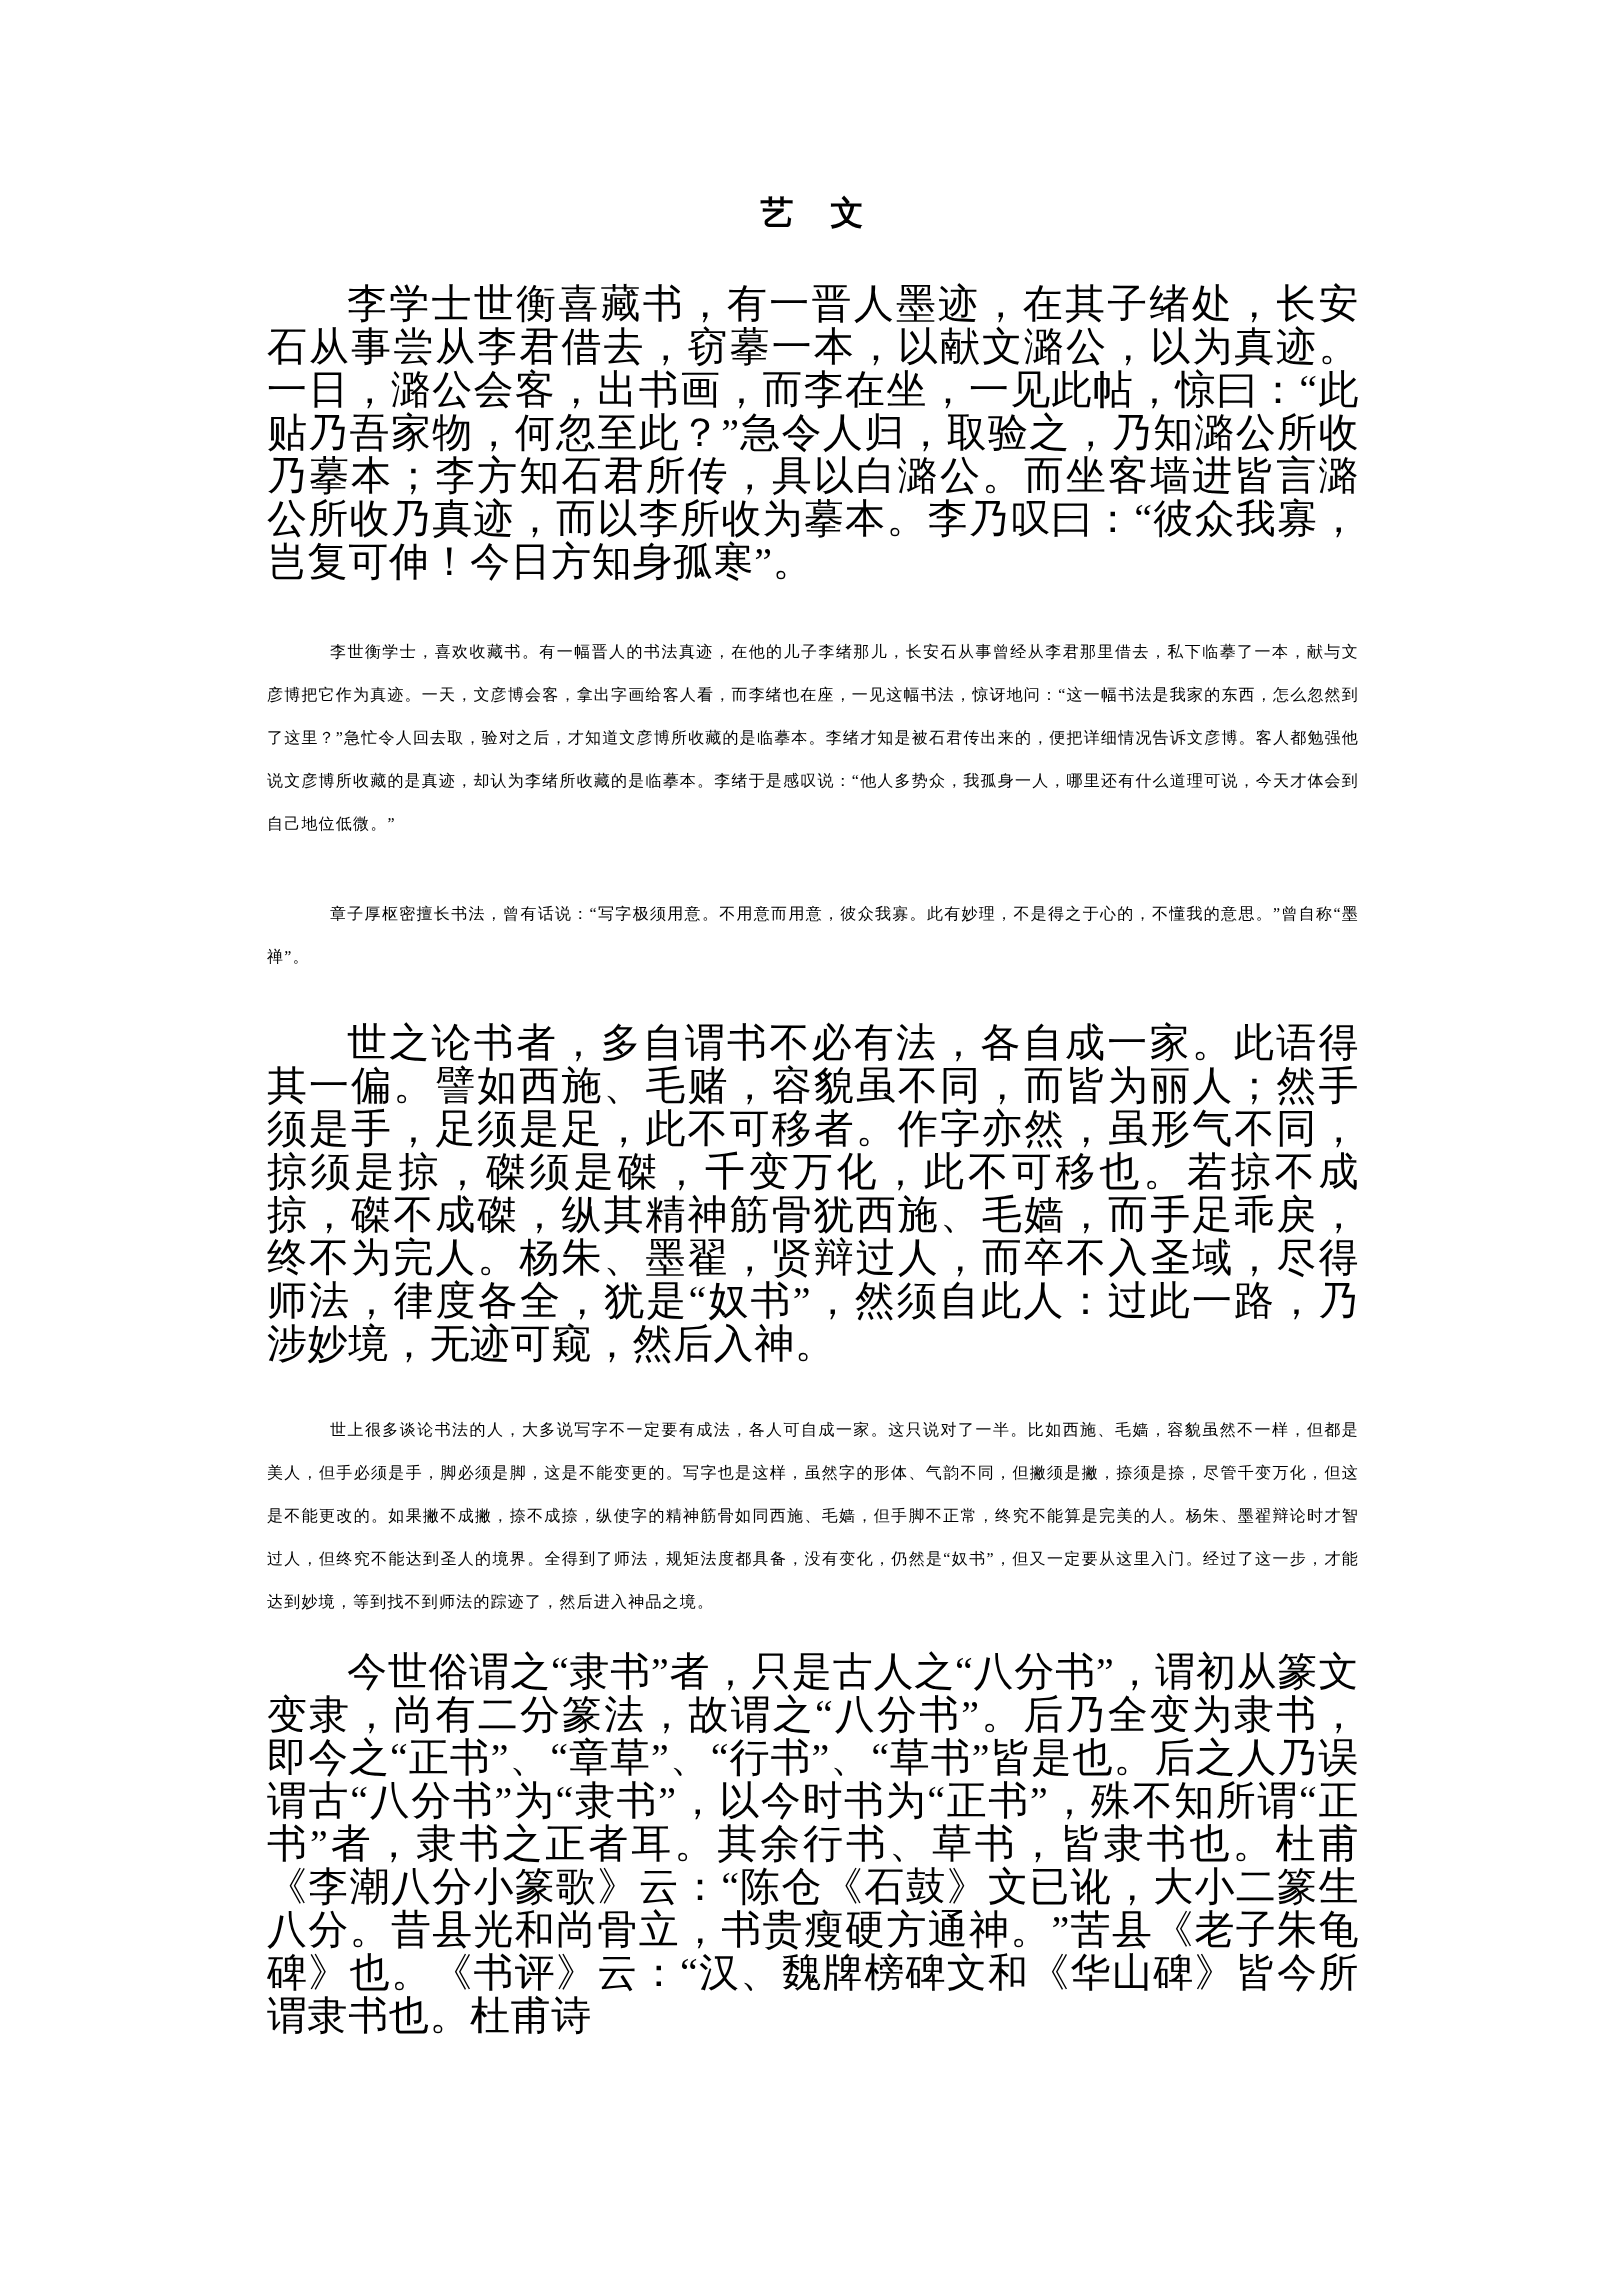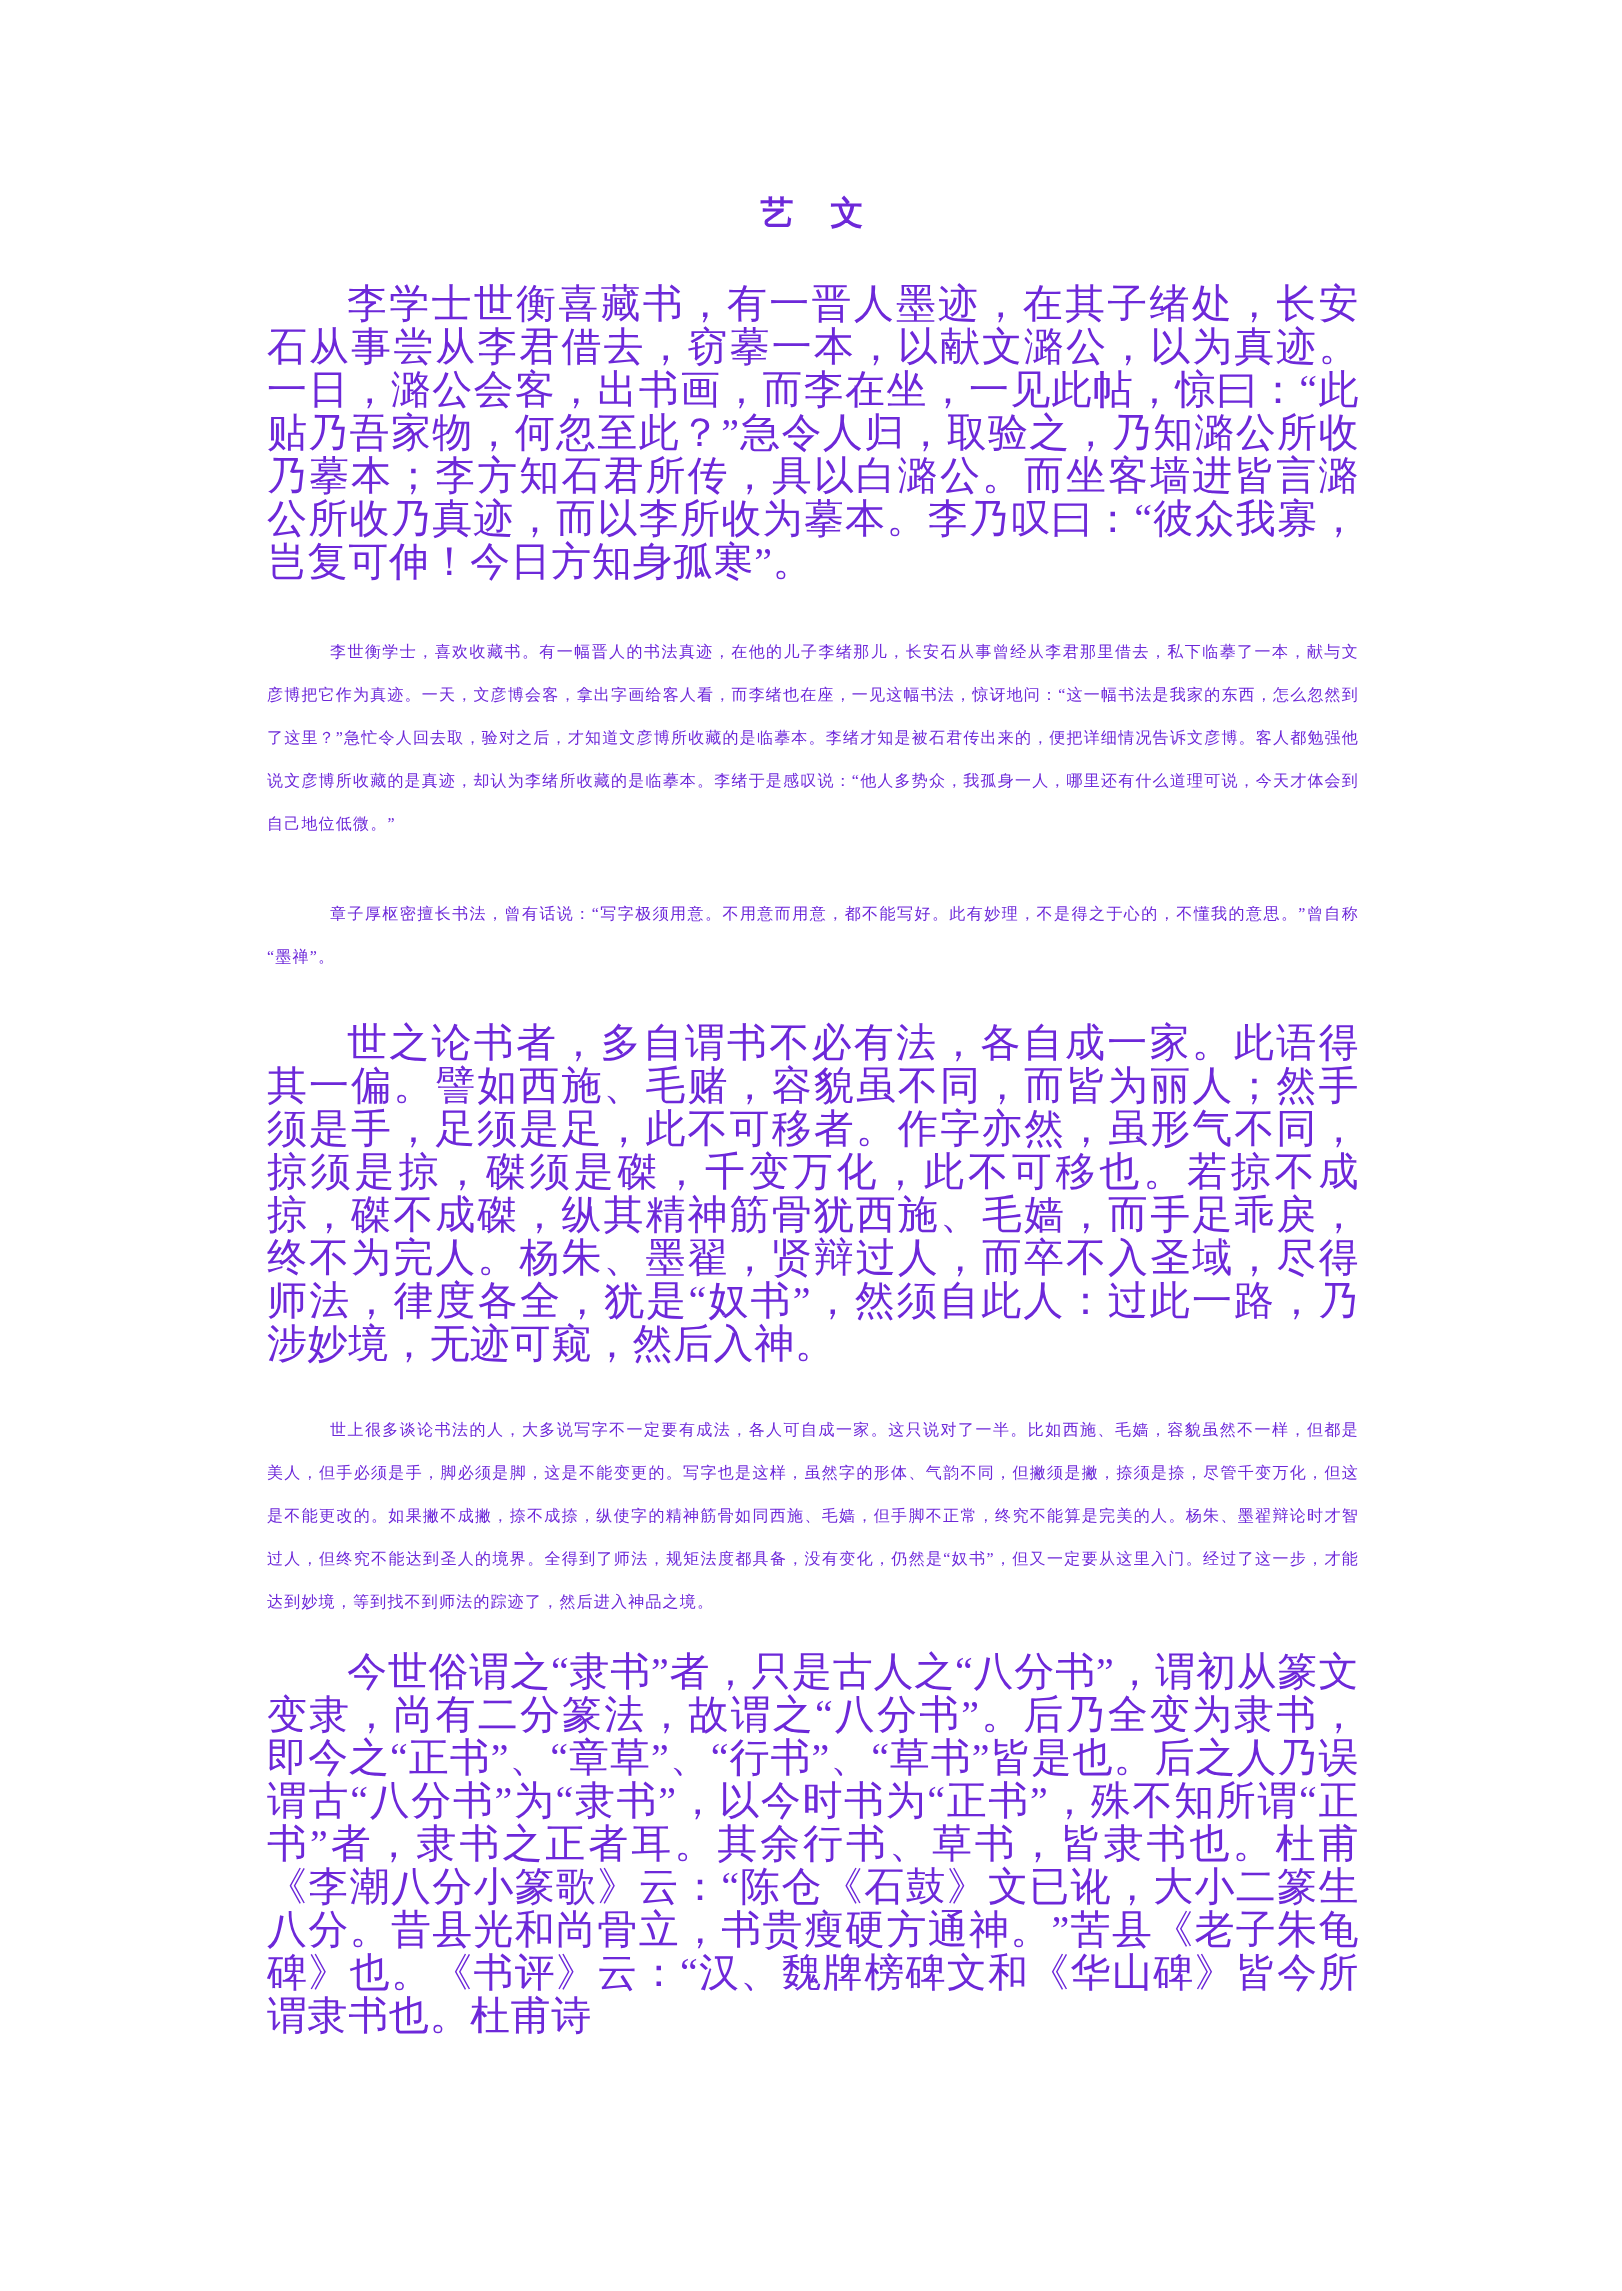--- a/index.html
+++ b/index.html
@@ -1,21 +1,21 @@
 <!DOCTYPE html>
 <html lang="zh"><head>
 <meta charset="utf-8">
 <style>
   html,body{margin:0;padding:0;}
   .page{
     position:relative;
     width:1622px;
     height:2292px;
     background:#ffffff;
-    color:#6d28d9;
+    color:#000000;
     font-family:"Liberation Serif","DejaVu Serif",serif;
     box-sizing:border-box;
     padding:192px 263px 16px 267px;
     overflow:hidden;
   }
   .doc-title{
     margin:0 0 47px 0;
     font-size:33px;
     font-weight:bold;
     line-height:43px;
@@ -46,20 +46,20 @@
 </style>
 </head>
 <body>
 
 <div class="page">
   <h1 class="doc-title">艺　文</h1>
 
   <p class="para orig g48">李学士世衡喜藏书，有一晋人墨迹，在其子绪处，长安石从事尝从李君借去，窃摹一本，以献文潞公，以为真迹。一日，潞公会客，出书画，而李在坐，一见此帖，惊曰：“此贴乃吾家物，何忽至此？”急令人归，取验之，乃知潞公所收乃摹本；李方知石君所传，具以白潞公。而坐客墙进皆言潞公所收乃真迹，而以李所收为摹本。李乃叹曰：“彼众我寡，岂复可伸！今日方知身孤寒”。</p>
   <p class="para trans g48">李世衡学士，喜欢收藏书。有一幅晋人的书法真迹，在他的儿子李绪那儿，长安石从事曾经从李君那里借去，私下临摹了一本，献与文彦博把它作为真迹。一天，文彦博会客，拿出字画给客人看，而李绪也在座，一见这幅书法，惊讶地问：“这一幅书法是我家的东西，怎么忽然到了这里？”急忙令人回去取，验对之后，才知道文彦博所收藏的是临摹本。李绪才知是被石君传出来的，便把详细情况告诉文彦博。客人都勉强他说文彦博所收藏的是真迹，却认为李绪所收藏的是临摹本。李绪于是感叹说：“他人多势众，我孤身一人，哪里还有什么道理可说，今天才体会到自己地位低微。”</p>
 
-  <p class="para trans g44">章子厚枢密擅长书法，曾有话说：“写字极须用意。不用意而用意，都不能写好。此有妙理，不是得之于心的，不懂我的意思。”曾自称“墨禅”。</p>
+  <p class="para trans g44">章子厚枢密擅长书法，曾有话说：“写字极须用意。不用意而用意，彼众我寡。此有妙理，不是得之于心的，不懂我的意思。”曾自称“墨禅”。</p>
 
   <p class="para orig g44">世之论书者，多自谓书不必有法，各自成一家。此语得其一偏。譬如西施、毛赌，容貌虽不同，而皆为丽人；然手须是手，足须是足，此不可移者。作字亦然，虽形气不同，掠须是掠，磔须是磔，千变万化，此不可移也。若掠不成掠，磔不成磔，纵其精神筋骨犹西施、毛嫱，而手足乖戾，终不为完人。杨朱、墨翟，贤辩过人，而卒不入圣域，尽得师法，律度各全，犹是“奴书”，然须自此人：过此一路，乃涉妙境，无迹可窥，然后入神。</p>
   <p class="para trans g28">世上很多谈论书法的人，大多说写字不一定要有成法，各人可自成一家。这只说对了一半。比如西施、毛嫱，容貌虽然不一样，但都是美人，但手必须是手，脚必须是脚，这是不能变更的。写字也是这样，虽然字的形体、气韵不同，但撇须是撇，捺须是捺，尽管千变万化，但这是不能更改的。如果撇不成撇，捺不成捺，纵使字的精神筋骨如同西施、毛嫱，但手脚不正常，终究不能算是完美的人。杨朱、墨翟辩论时才智过人，但终究不能达到圣人的境界。全得到了师法，规矩法度都具备，没有变化，仍然是“奴书”，但又一定要从这里入门。经过了这一步，才能达到妙境，等到找不到师法的踪迹了，然后进入神品之境。</p>
 
   <p class="para orig g0">今世俗谓之“隶书”者，只是古人之“八分书”，谓初从篆文变隶，尚有二分篆法，故谓之“八分书”。后乃全变为隶书，即今之“正书”、“章草”、“行书”、“草书”皆是也。后之人乃误谓古“八分书”为“隶书”，以今时书为“正书”，殊不知所谓“正书”者，隶书之正者耳。其余行书、草书，皆隶书也。杜甫《李潮八分小篆歌》云：“陈仓《石鼓》文已讹，大小二篆生八分。昔县光和尚骨立，书贵瘦硬方通神。”苦县《老子朱龟碑》也。《书评》云：“汉、魏牌榜碑文和《华山碑》皆今所谓隶书也。杜甫诗</p>
 </div>
 
 
 </body></html>

